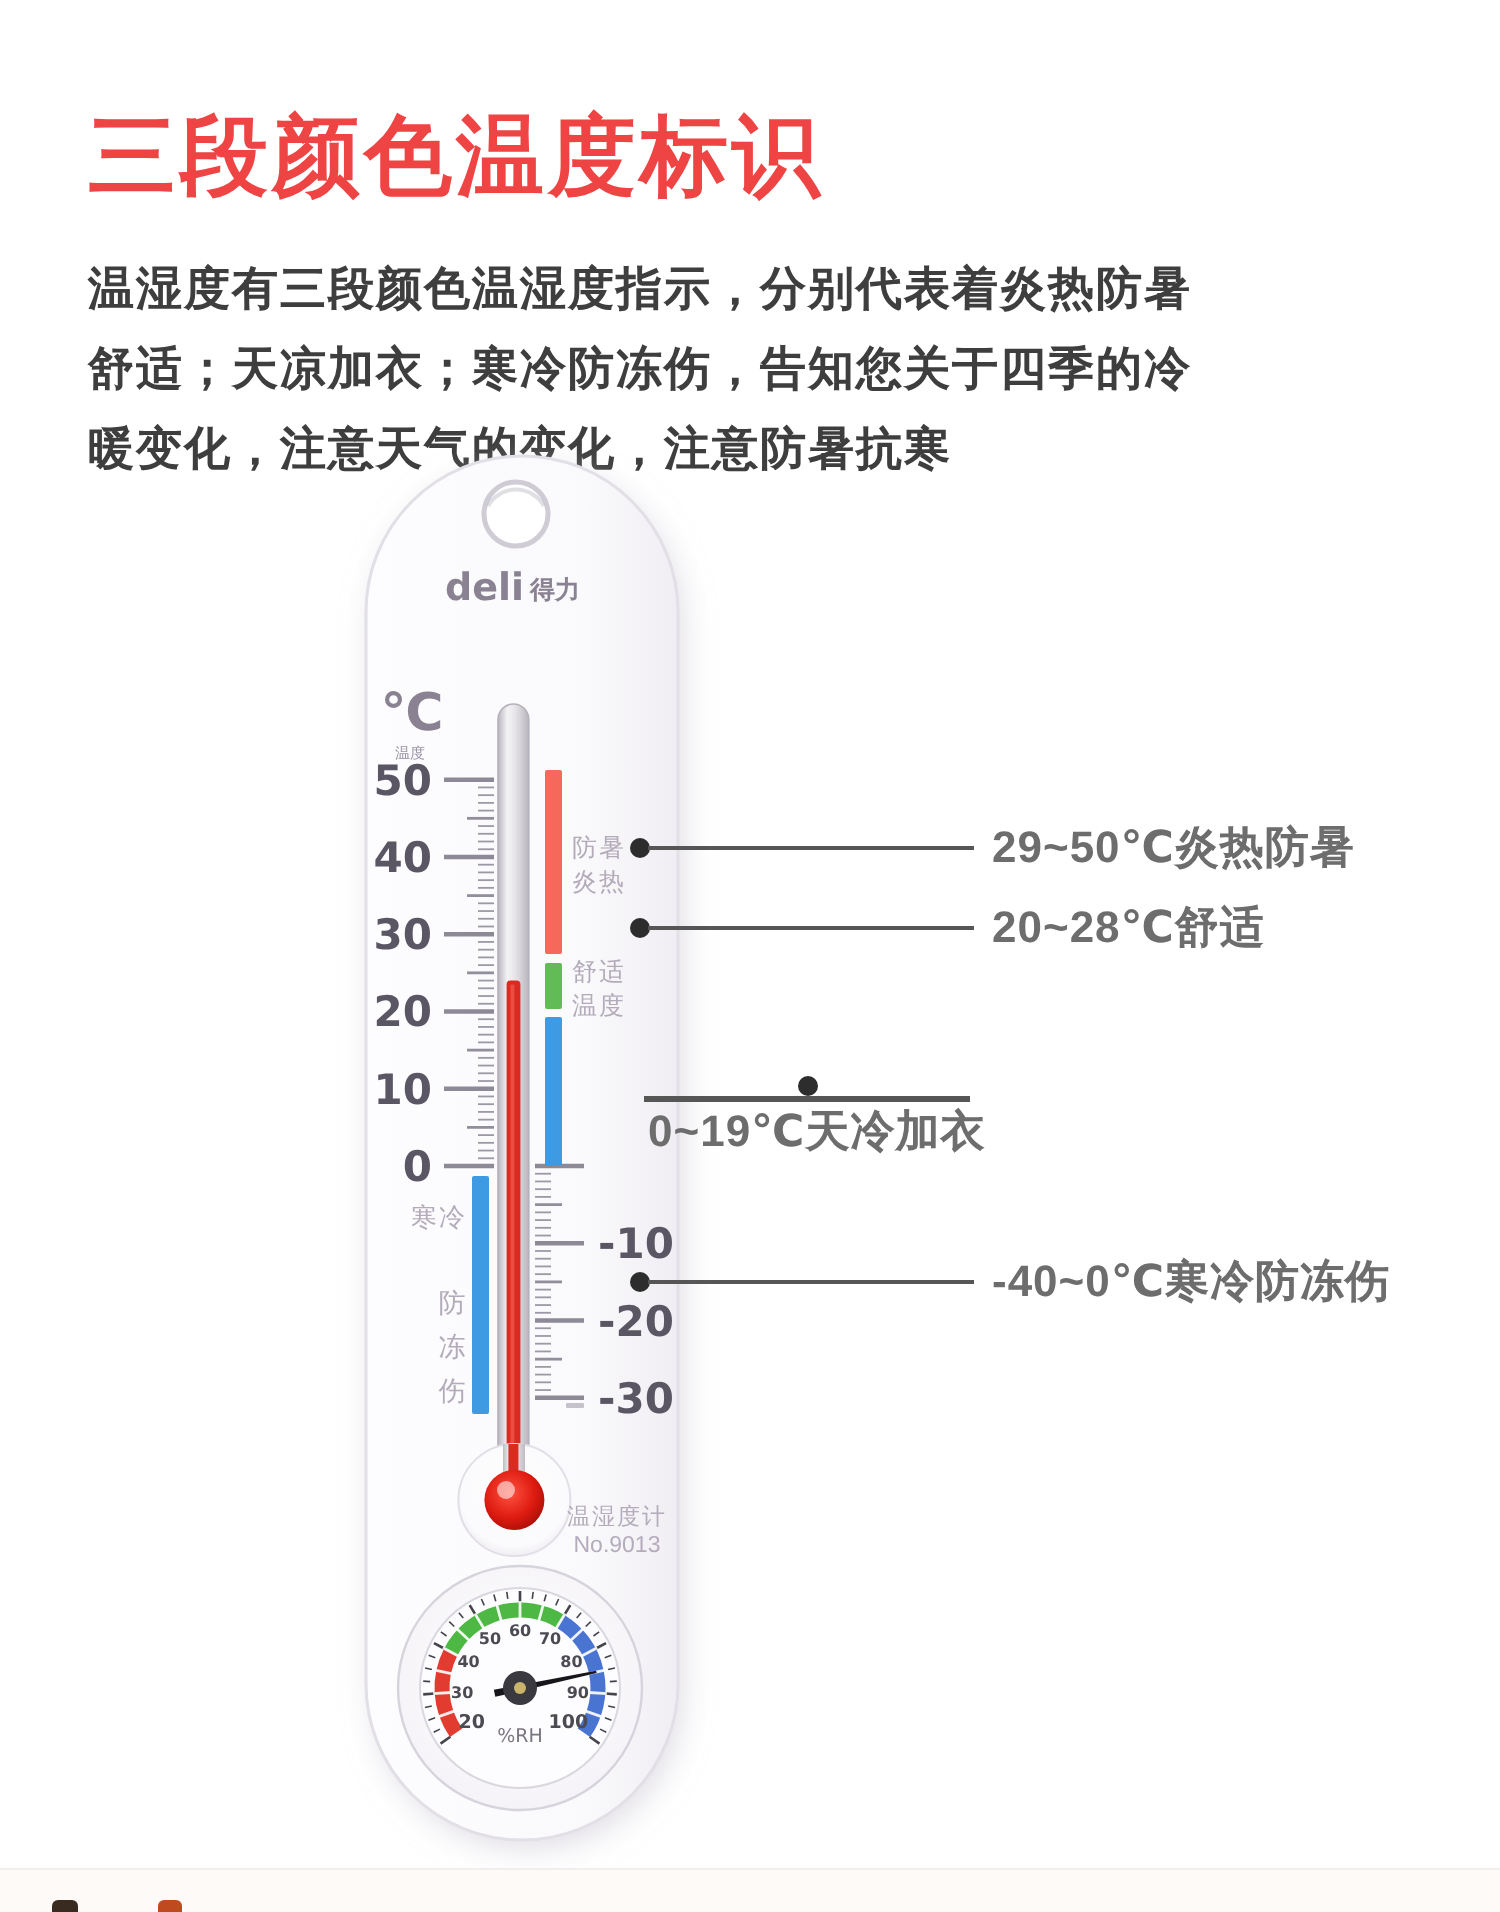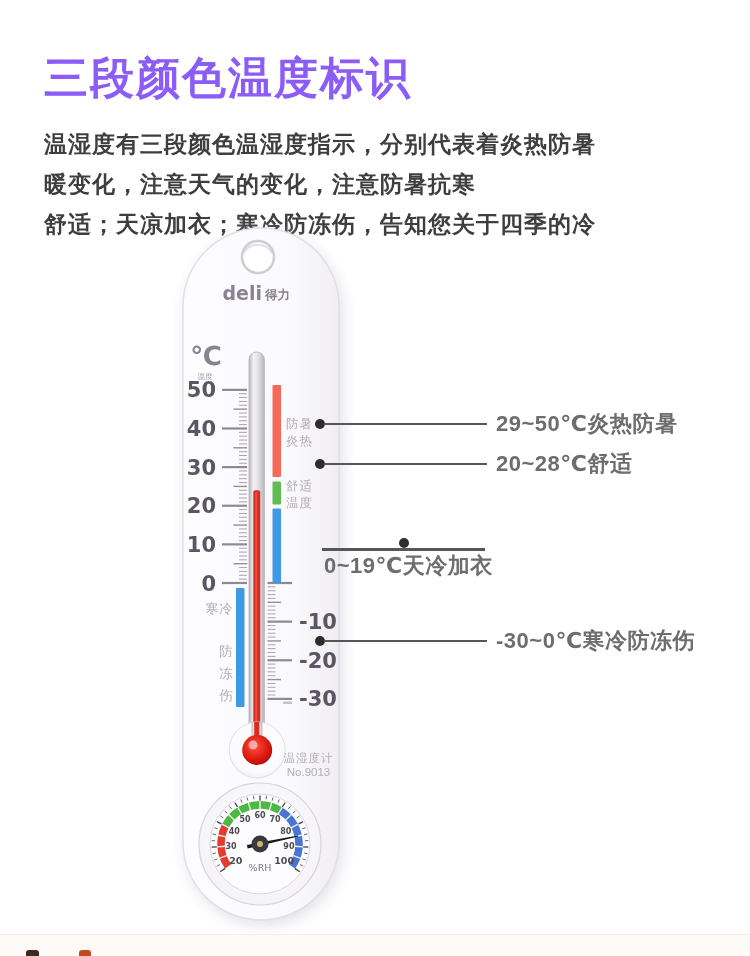--- a/index.html
+++ b/index.html
@@ -1,20 +1,20 @@
 <!DOCTYPE html>
 <html><head>
 <meta charset="utf-8">
 <style>
   html,body{margin:0;padding:0;}
   body{width:750px;height:956px;position:relative;background:#ffffff;overflow:hidden;
        font-family:"Liberation Sans","DejaVu Sans",sans-serif;}
   #stage{position:absolute;inset:0;width:750px;height:956px;}
   #page-title{position:absolute;left:44px;top:20px;font-size:44px;font-weight:900;
-      color:#8b5cf6;letter-spacing:2px;white-space:nowrap;}
+      color:#ef4444;letter-spacing:2px;white-space:nowrap;}
   #desc{position:absolute;left:44px;top:84px;font-size:23px;line-height:40px;
       color:#3e3e3e;font-weight:600;letter-spacing:1px;margin-top:40px;}
   #product-svg{position:absolute;left:0;top:0;}
   .callout{position:absolute;left:315px;display:flex;align-items:center;height:32px;}
   .callout .dot{width:10px;height:10px;border-radius:50%;background:#2d2d2d;flex:0 0 auto;}
   .callout .cline{width:163px;height:2.5px;background:#565656;margin-left:-1px;flex:0 0 auto;}
   .callout .ctext{margin-left:9px;font-size:22px;font-weight:700;color:#6d6d6d;
       white-space:nowrap;letter-spacing:.5px;}
   #bottom-strip{position:absolute;left:0;top:934px;width:750px;height:22px;
       background:#fdfaf7;border-top:1px solid #f2edef;}
@@ -24,22 +24,22 @@
 </style>
 </head>
 <body>
 
 <div id="stage">
 
   <h1 id="page-title">三段颜色温度标识</h1>
 
   <div id="desc">
     <div>温湿度有三段颜色温湿度指示，分别代表着炎热防暑</div>
+    <div>舒适；天凉加衣；寒冷防冻伤，告知您关于四季的冷</div>
     <div>暖变化，注意天气的变化，注意防暑抗寒</div>
-    <div>舒适；天凉加衣；寒冷防冻伤，告知您关于四季的冷</div>
   </div>
 
   <svg id="product-svg" width="750" height="956" viewBox="0 0 750 956">
     <defs>
       <filter id="soft" x="-20%" y="-20%" width="140%" height="140%">
         <feDropShadow dx="3" dy="5" stdDeviation="7" flood-color="#cfc9d4" flood-opacity="0.55"></feDropShadow>
       </filter>
       <linearGradient id="gBody" x1="0" y1="0" x2="1" y2="0">
         <stop offset="0" stop-color="#fdfcfe"></stop>
           <stop offset="0.7" stop-color="#faf9fb"></stop>
@@ -291,20 +291,20 @@
         <span class="ctext">20~28℃舒适</span>
       </div>
       <div class="callout" style="top: 538px; flex-direction: column;">
         <span class="dot"></span>
         <span class="cline"></span>
         <span class="ctext">0~19℃天冷加衣</span>
       </div>
       <div class="callout" style="top: 625px;">
         <span class="dot"></span>
         <span class="cline"></span>
-        <span class="ctext">-30~0℃寒冷防冻伤</span>
+        <span class="ctext">-40~0℃寒冷防冻伤</span>
       </div>
     </div>
 
   <div id="bottom-strip"></div>
   <div id="frag1" class="frag"></div>
   <div id="frag2" class="frag"></div>
 </div>
 
 </body></html>

